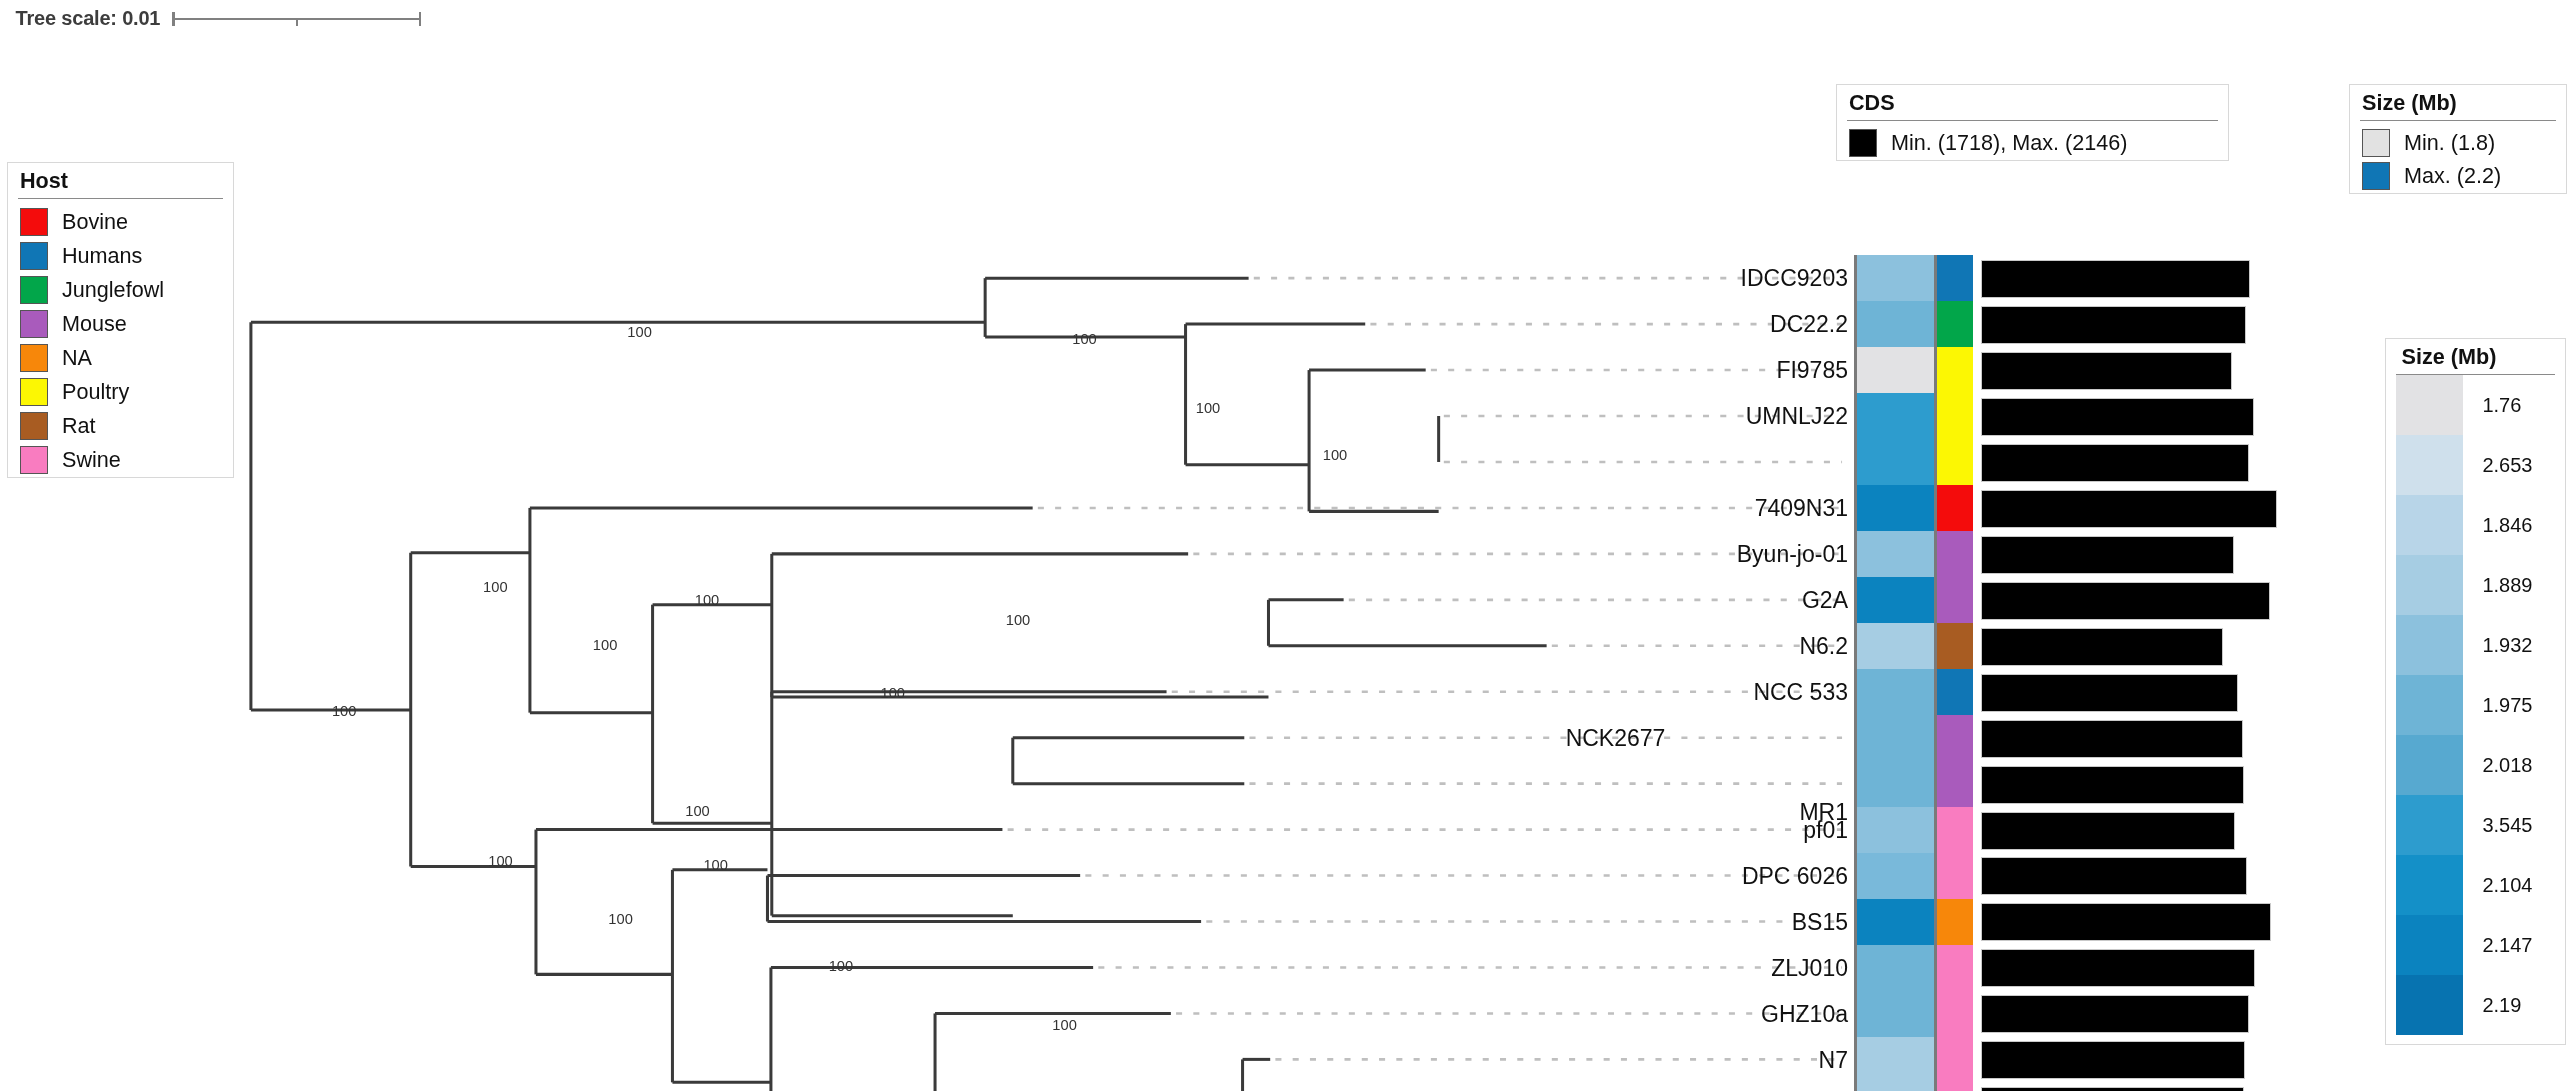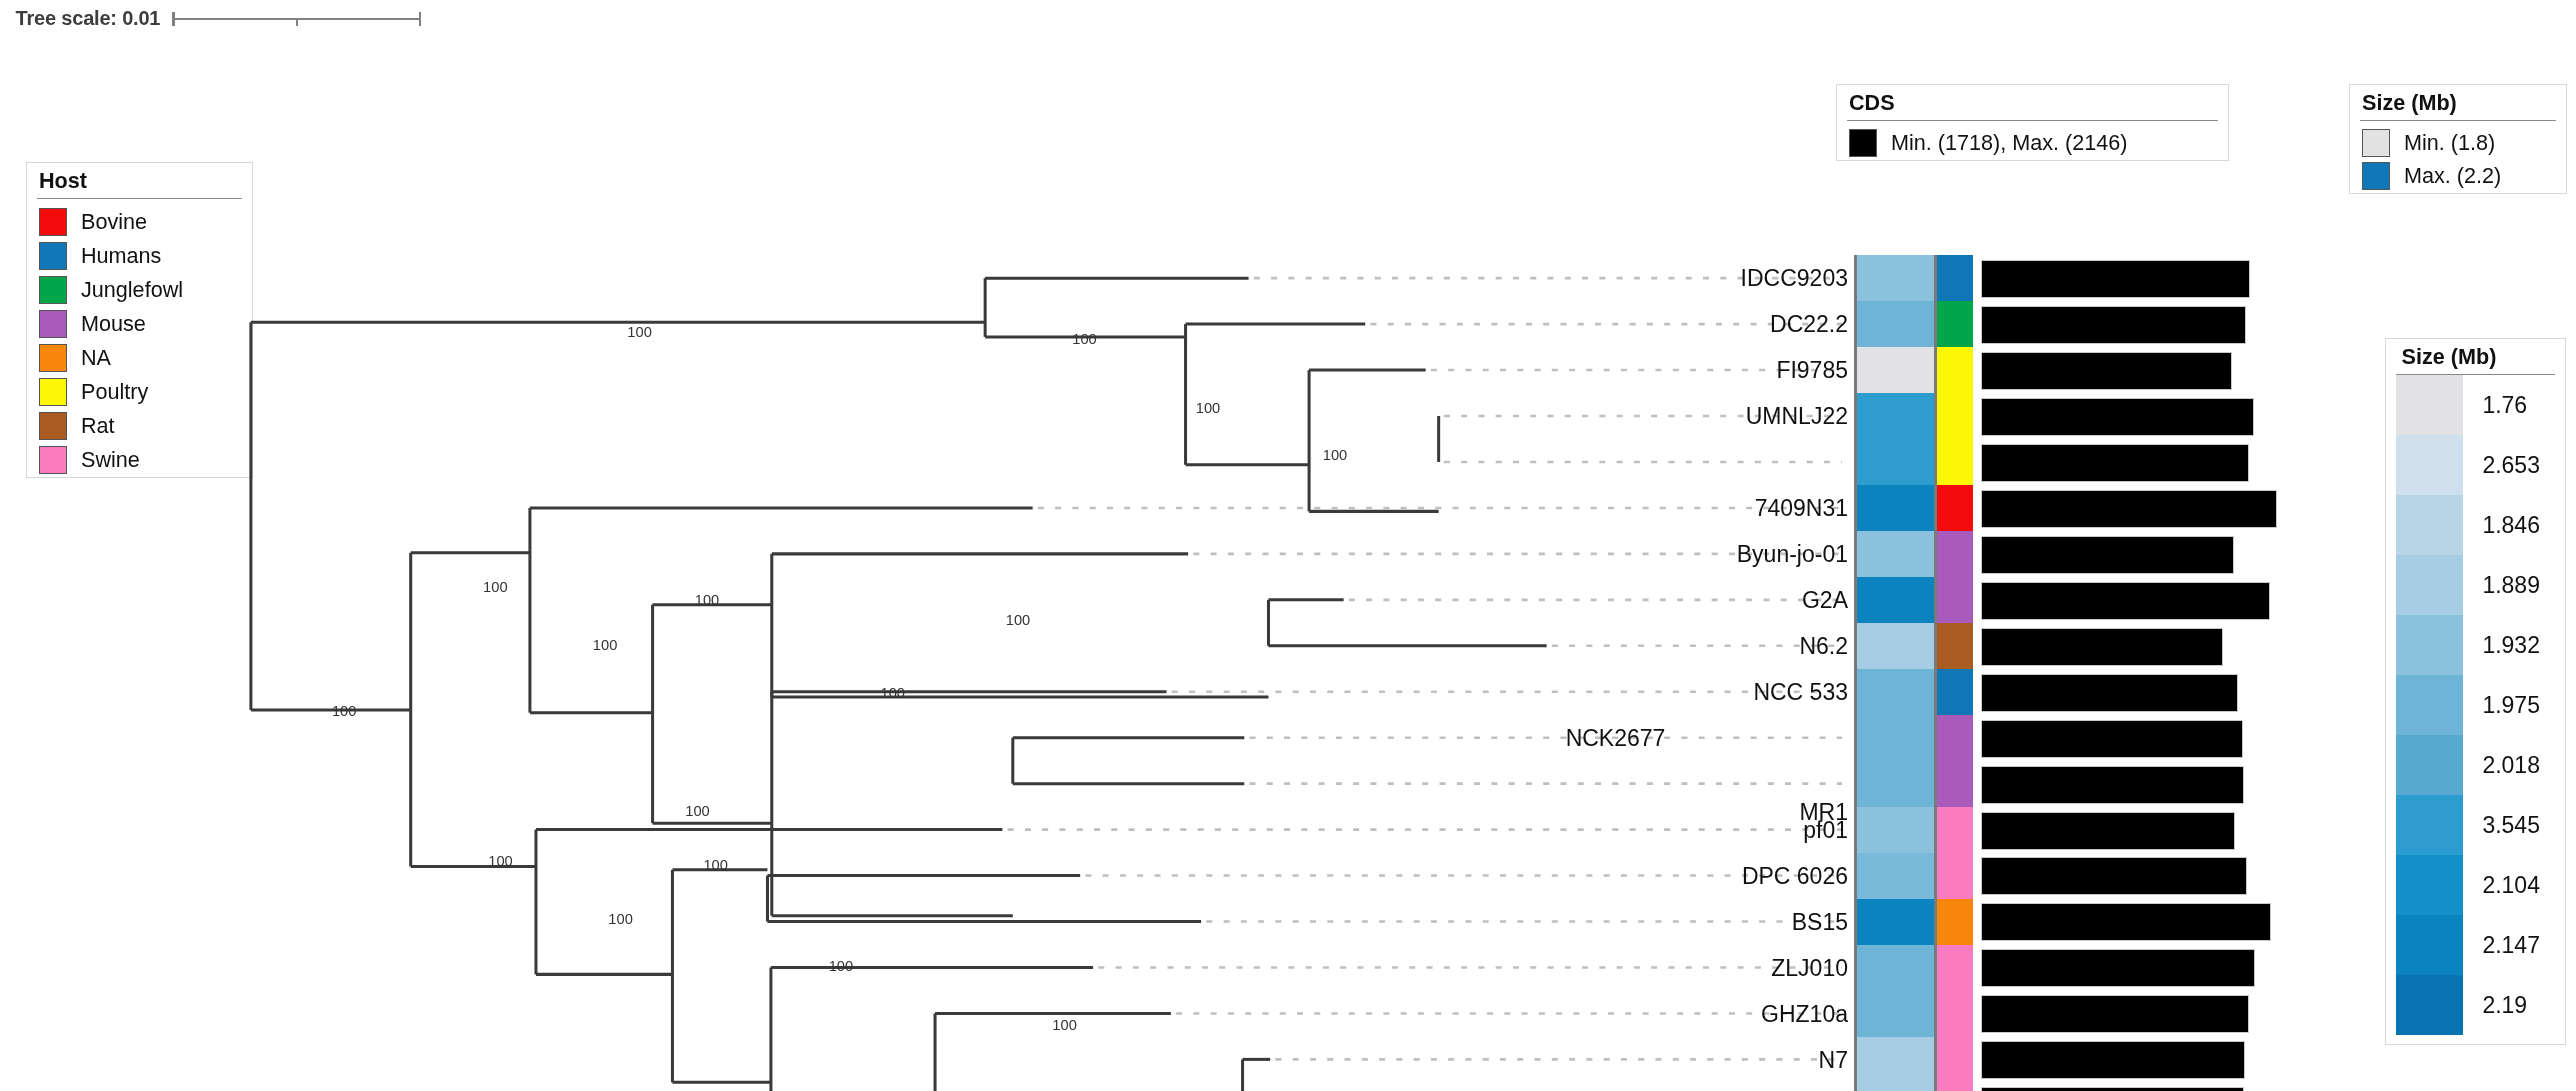--- a/index.html
+++ b/index.html
@@ -16,35 +16,35 @@
   .ruler .mid{position:absolute;left:124px;top:9.5px;width:1.7px;height:7px;background:#808080;}
 
   
   .legend{position:absolute;background:#fff;border:0.9px solid #d8d8d8;box-sizing:border-box;}
   .legend .ttl{font-size:21.6px;font-weight:bold;color:#111;padding:5.2px 12px 3.5px 12px;}
   .legend .rule{height:1.7px;background:#8a8a8a;margin:0 10.4px 5.2px 10.4px;}
   .legend .row{display:flex;align-items:center;padding:2.6px 12px;gap:14px;}
   .legend .sw{width:26px;height:26px;border:0.9px solid #555;flex:none;}
   .legend .txt{font-size:21.6px;color:#111;white-space:nowrap;}
 
-  #host-legend{left:26px;top:162px;width:227px;}
+  #host-legend{left:7px;top:162px;width:227px;}
   #host-legend .row{padding:3px 12px;}
 
   #cds-legend{left:1836px;top:84px;width:393px;}
   #size-legend-top{left:2349px;top:84px;width:218px;}
 
   
   #size-gradient{position:absolute;left:2385px;top:338px;width:181px;
                  background:#fff;border:0.9px solid #d8d8d8;box-sizing:border-box;}
   #size-gradient .ttl{font-size:21.6px;font-weight:bold;color:#111;padding:5.2px 0 3.5px 15.6px;}
   #size-gradient .rule{height:1.7px;background:#8a8a8a;margin:0 10.4px 0 10.4px;}
   #size-gradient .bands{position:relative;margin:0 10.4px 8.6px 10.4px;}
   #size-gradient .band{display:flex;align-items:center;height:60px;}
   #size-gradient .chip{width:67px;height:60px;flex:none;}
-  #size-gradient .bval{font-size:23px;color:#111;padding-left:19px;}
+  #size-gradient .bval{font-size:20px;color:#111;padding-left:19px;}
 
   
   #tree-canvas{position:absolute;left:0;top:0;width:1858px;height:1091px;}
 
   
   .leaf-label{position:absolute;right:0;transform:translateY(-50%);
               font-size:23px;color:#111;white-space:nowrap;text-align:right;}
   #leaf-labels{position:absolute;left:1383px;top:0;width:465px;height:1091px;}
   .strip-cell{position:absolute;box-sizing:border-box;}
   #size-strip{position:absolute;left:1854px;top:259px;width:77px;

